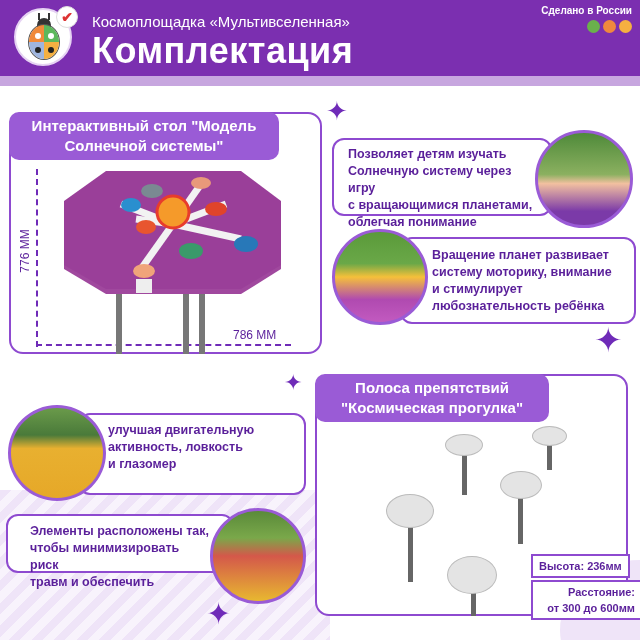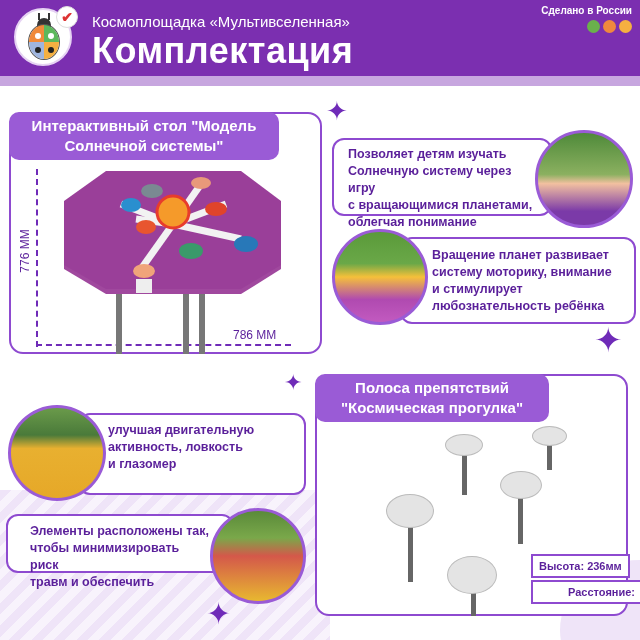--- a/index.html
+++ b/index.html
@@ -203,20 +203,21 @@
   </div>
   <div class="stone" style="left:130px;top:180px;">
     <div class="pole" style="left:24px;top:30px;height:30px;"></div>
     <div class="top" style="left:0;top:0;width:50px;height:38px;"></div>
   </div>
 </div>
 
 <div class="spec" style="left:531px;top:554px;">Высота: 236мм</div>
 <div class="spec" style="left:531px;top:580px;width:112px;">
   <div>Расстояние:</div>
+  <div>от 300 до 600мм</div>
 </div>
 
 <div class="info" style="left:78px;top:413px;width:228px;height:82px;padding:7px 6px 6px 28px;">
   <div>улучшая двигательную</div>
   <div>активность, ловкость</div>
   <div>и глазомер</div>
 </div>
 <div class="photo" style="left:8px;top:405px;width:98px;height:96px;background:linear-gradient(180deg,#6a9a4a 0%,#4a7a3a 30%,#e8b030 45%,#e6a828 100%);"></div>
 
 <div class="info" style="left:6px;top:514px;width:228px;height:59px;padding:7px 22px;">

